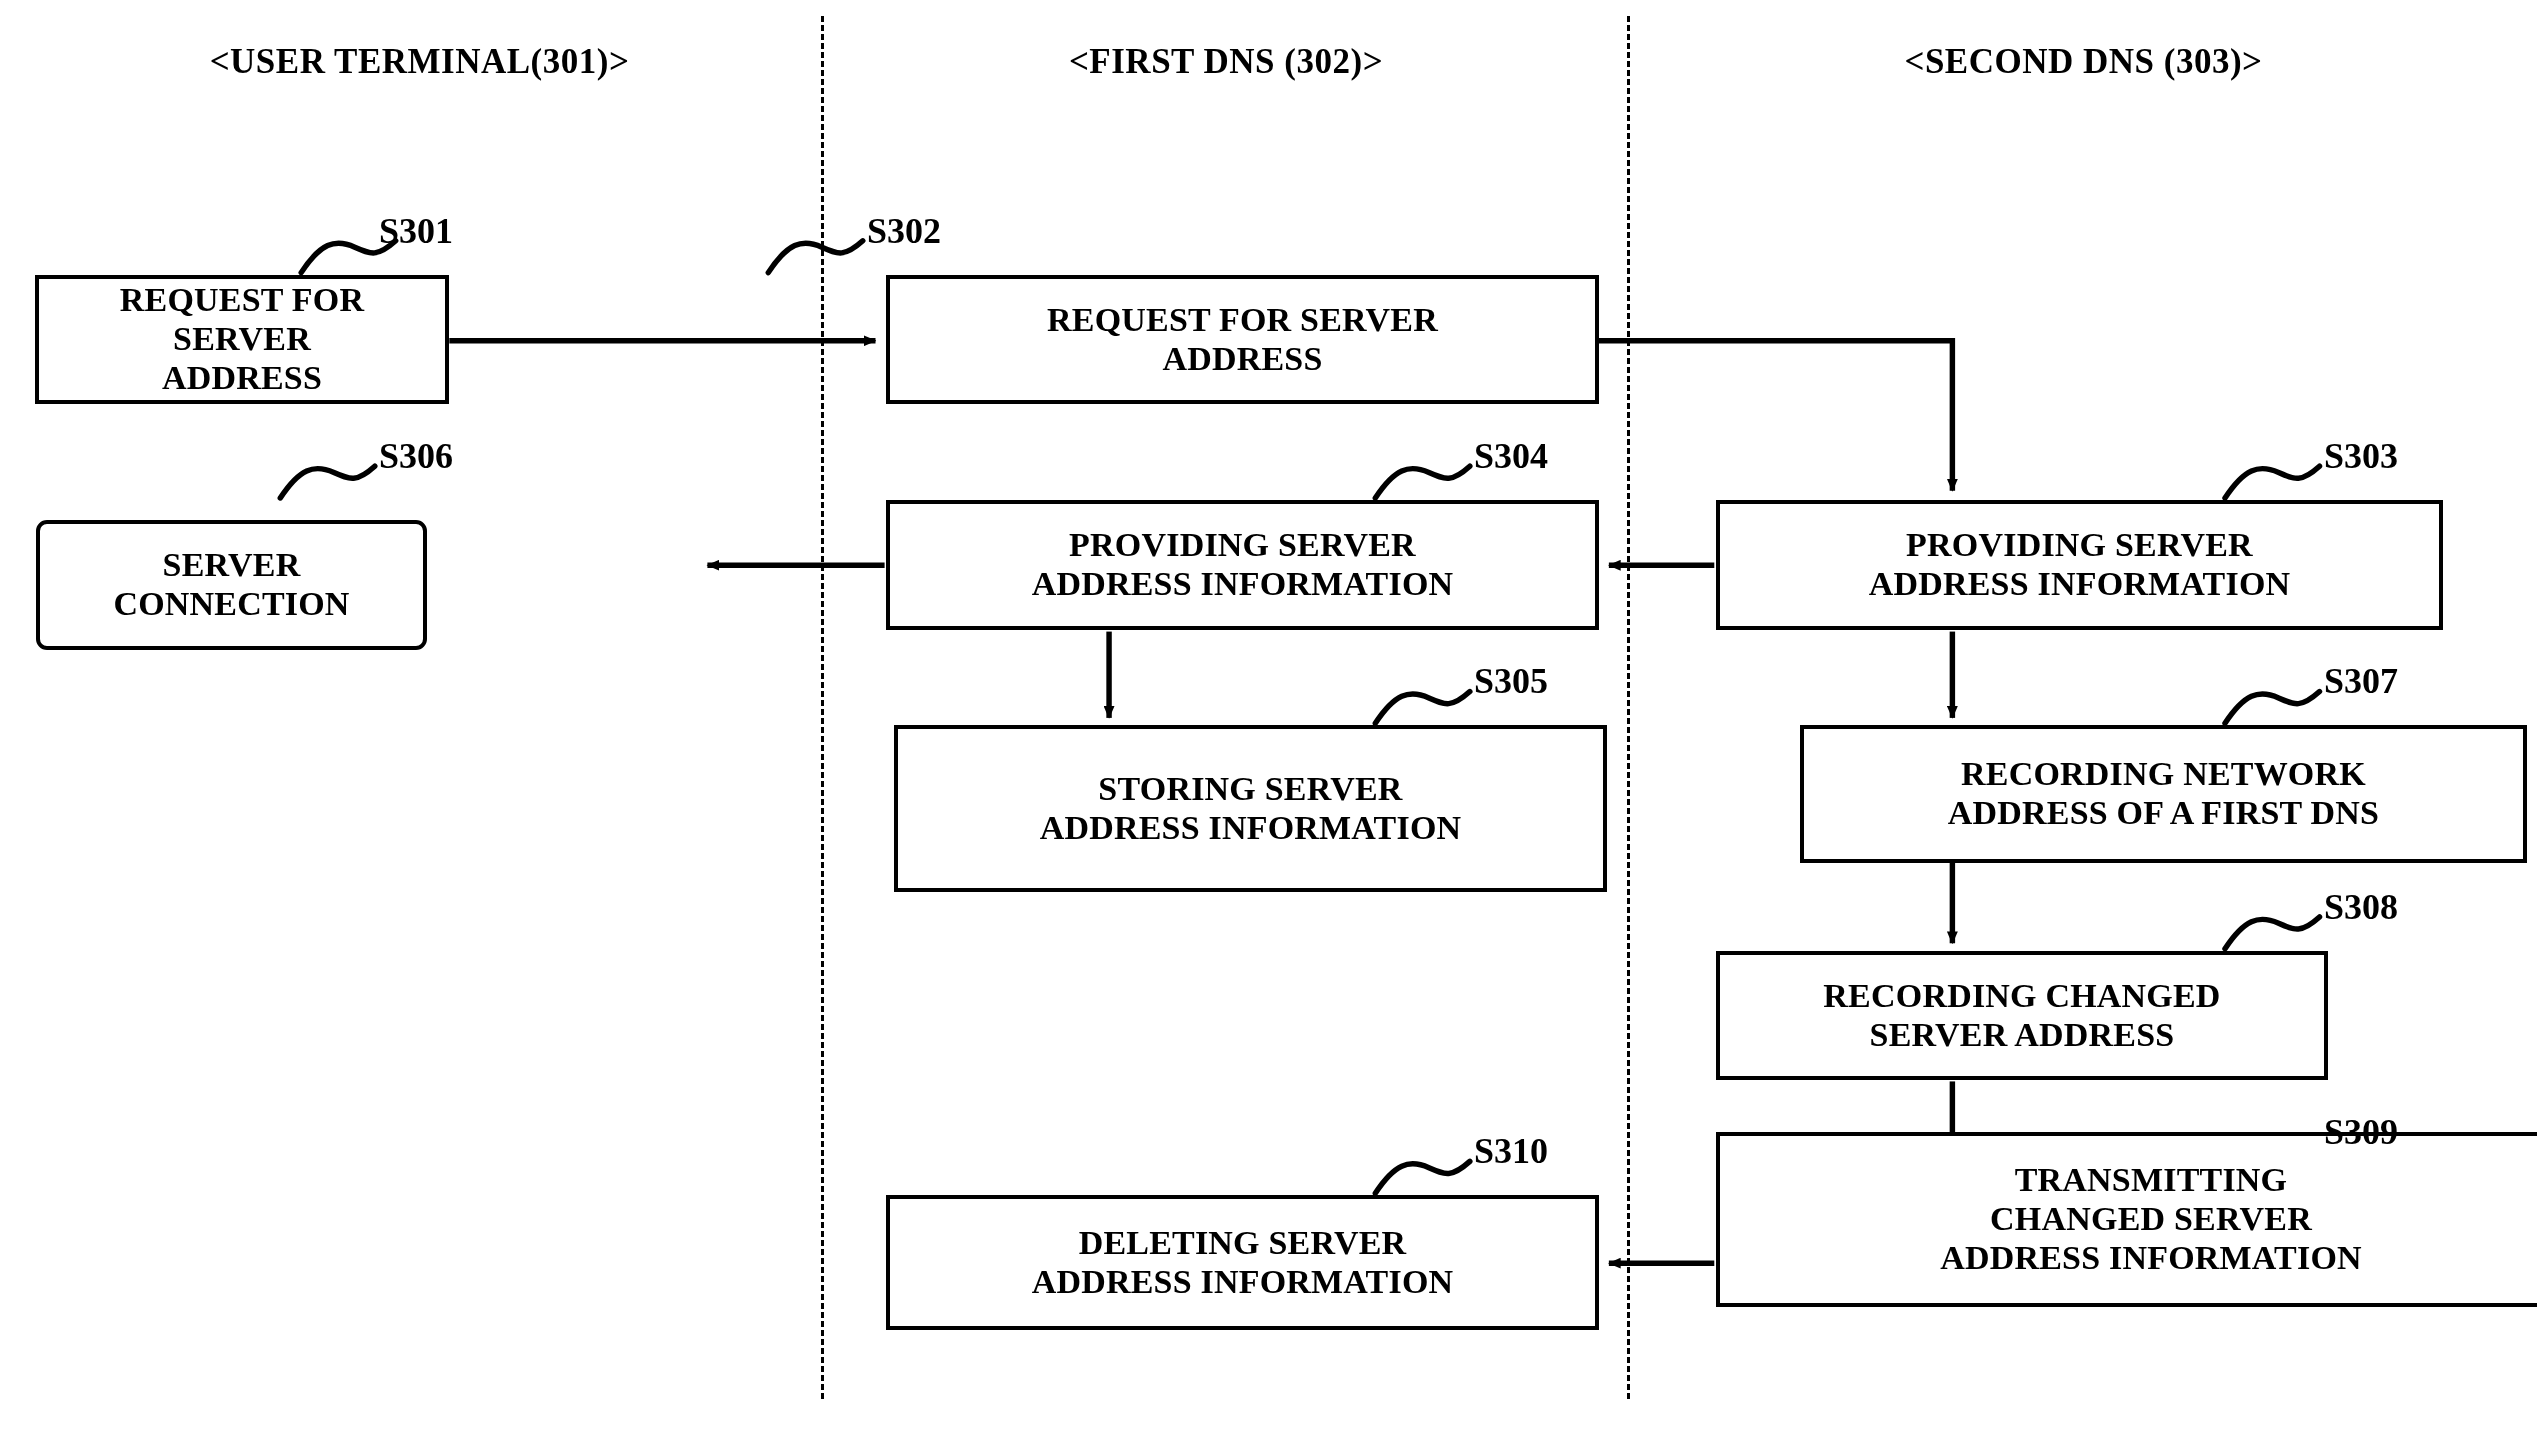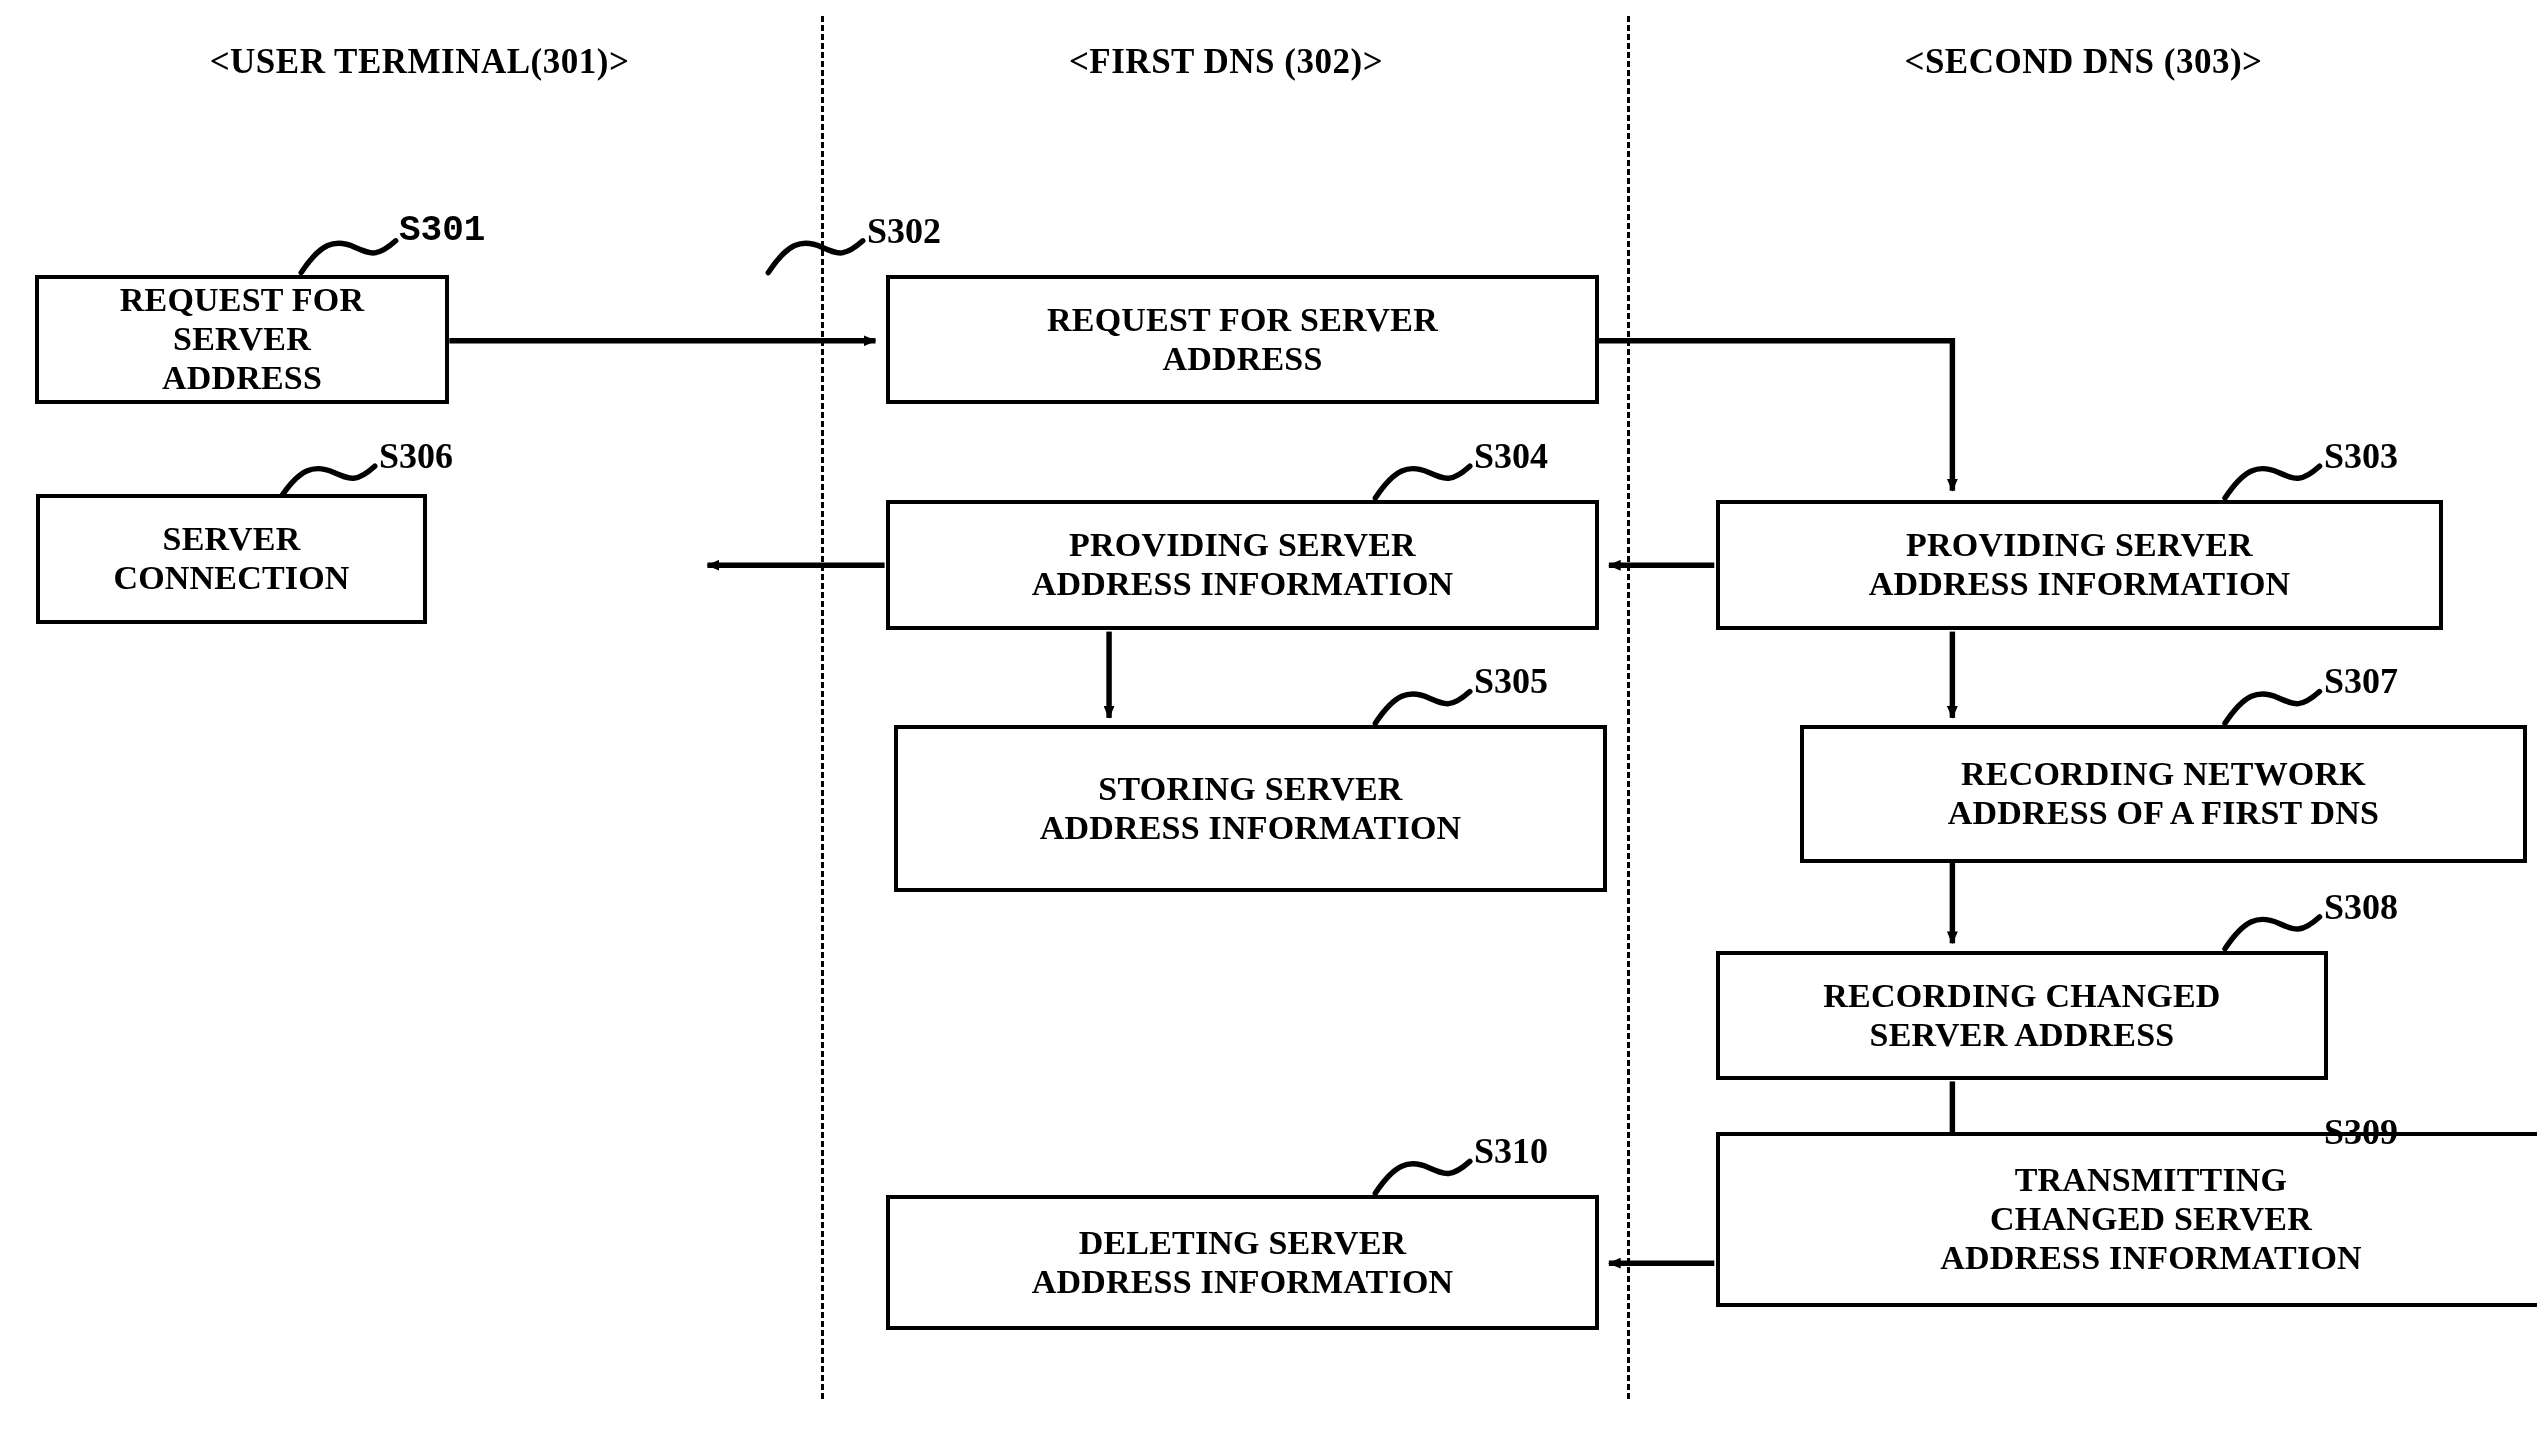--- a/index.html
+++ b/index.html
@@ -135,36 +135,36 @@
 
   <div class="proc-box" style="left:1716px; top:500px; width:727px; height:130px;">PROVIDING SERVER
 ADDRESS INFORMATION</div>
 
   <div class="proc-box" style="left:886px; top:500px; width:713px; height:130px;">PROVIDING SERVER
 ADDRESS INFORMATION</div>
 
   <div class="proc-box" style="left:894px; top:725px; width:713px; height:167px;">STORING SERVER
 ADDRESS INFORMATION</div>
 
-  <div class="proc-box" style="left:36px; top:494px; width:391px; height:130px;">SERVER CONNECTION</div>
+  <div class="proc-box" style="left:36px; top:520px; width:391px; height:130px;border-radius:11px;">SERVER CONNECTION</div>
 
   <div class="proc-box" style="left:1800px; top:725px; width:727px; height:138px;">RECORDING NETWORK
 ADDRESS OF A FIRST DNS</div>
 
   <div class="proc-box" style="left:1716px; top:951px; width:612px; height:129px;">RECORDING CHANGED
 SERVER ADDRESS</div>
 
   <div class="proc-box" style="left:1716px; top:1132px; width:870px; height:175px;">TRANSMITTING
 CHANGED SERVER
 ADDRESS INFORMATION</div>
 
   <div class="proc-box" style="left:886px; top:1195px; width:713px; height:135px;">DELETING SERVER
 ADDRESS INFORMATION</div>
 
-  <div class="step-label" style="left:399px; top:213px;font-family:Liberation Mono, monospace;">S301</div>
+  <div class="step-label" style="left:379px; top:213px;">S301</div>
 
   <div class="step-label" style="left:867px; top:213px;">S302</div>
 
   <div class="step-label" style="left:2324px; top:438px;">S303</div>
 
   <div class="step-label" style="left:1474px; top:438px;">S304</div>
 
   <div class="step-label" style="left:1474px; top:663px;">S305</div>
 
   <div class="step-label" style="left:379px; top:438px;">S306</div>

